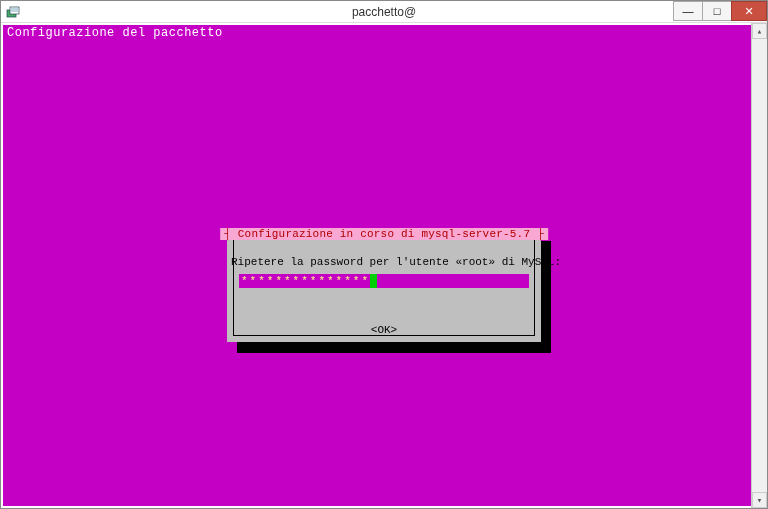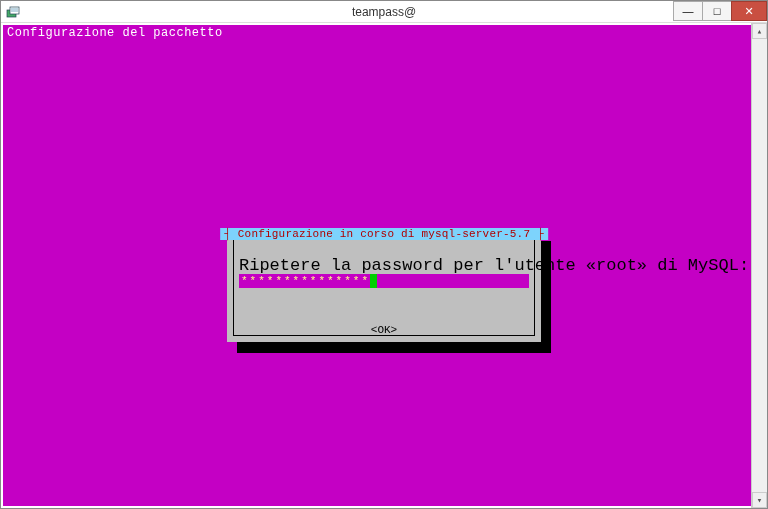--- a/index.html
+++ b/index.html
@@ -138,35 +138,35 @@
       left: 6px;
       right: 6px;
       bottom: 6px;
       border: 1px solid #000;
     }
     .dialog-title {
       position: absolute;
       top: -7px;
       left: 50%;
       transform: translateX(-50%);
-      background: #7dd3fc;
+      background: #f9a8d4;
       padding: 0 4px;
       color: #b00000;
       white-space: pre;
       letter-spacing: 0.2px;
       font-size: 11px;
     }
     .dialog-prompt {
       position: absolute;
       top: 26px;
-      left: 12px;
+      left: 4px;
       right: 12px;
       color: #000;
       white-space: pre;
-      font-size: 17px;
+      font-size: 11px;
     }
     .password-field {
       position: absolute;
       top: 44px;
       left: 12px;
       width: 290px;
       height: 14px;
       background: #c400c4;
       display: flex;
       align-items: center;
@@ -202,21 +202,21 @@
 <div class="window">
   <div class="titlebar">
     <div class="titlebar-icon">
       <svg width="14" height="14" viewBox="0 0 14 14">
         <rect x="1" y="5" width="9" height="7" fill="#4a6" stroke="#245" stroke-width="0.7"></rect>
         <rect x="4" y="2" width="9" height="7" fill="#fff" stroke="#245" stroke-width="0.7"></rect>
         <line x1="5" y1="4" x2="12" y2="4" stroke="#48a" stroke-width="0.7"></line>
         <line x1="5" y1="6" x2="12" y2="6" stroke="#48a" stroke-width="0.7"></line>
       </svg>
     </div>
-    <div class="titlebar-title">teampass@</div>
+    <div class="titlebar-title">pacchetto@</div>
     <div class="titlebar-controls">
       <div class="titlebar-btn min">—</div>
       <div class="titlebar-btn max">□</div>
       <div class="titlebar-btn close">✕</div>
     </div>
   </div>
 
   <div class="terminal-wrap">
     <div class="terminal">
       <div class="header-line">Configurazione del pacchetto</div>

